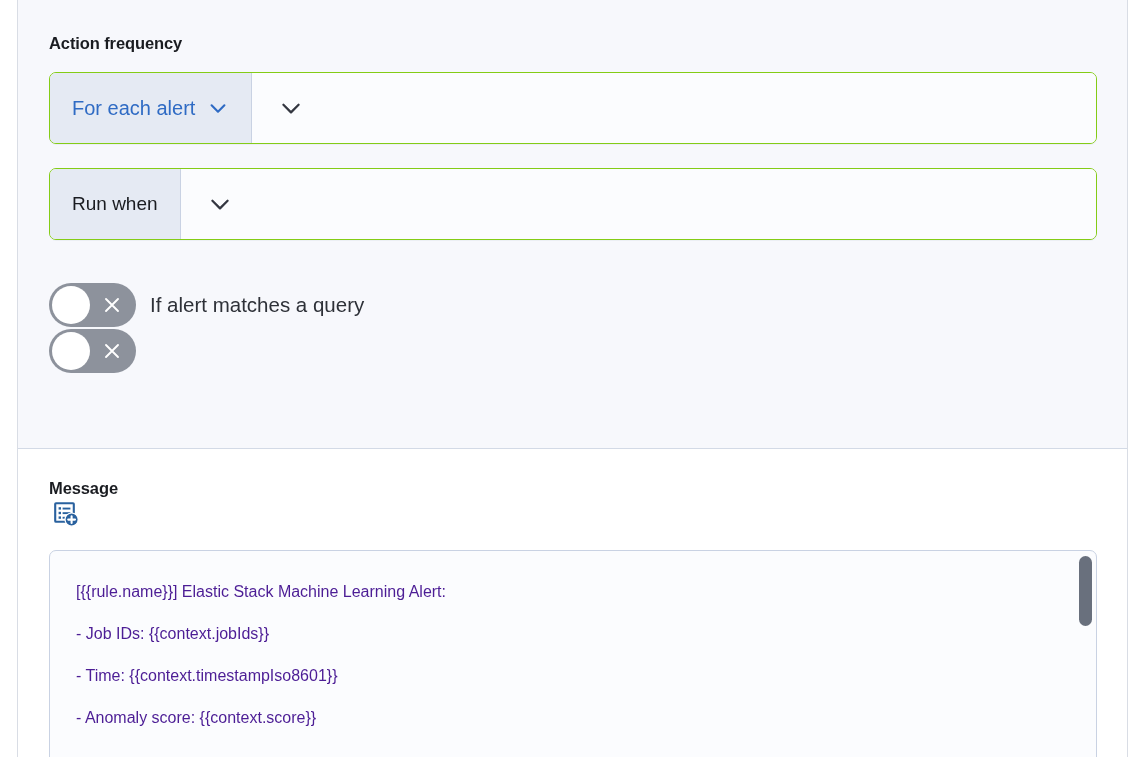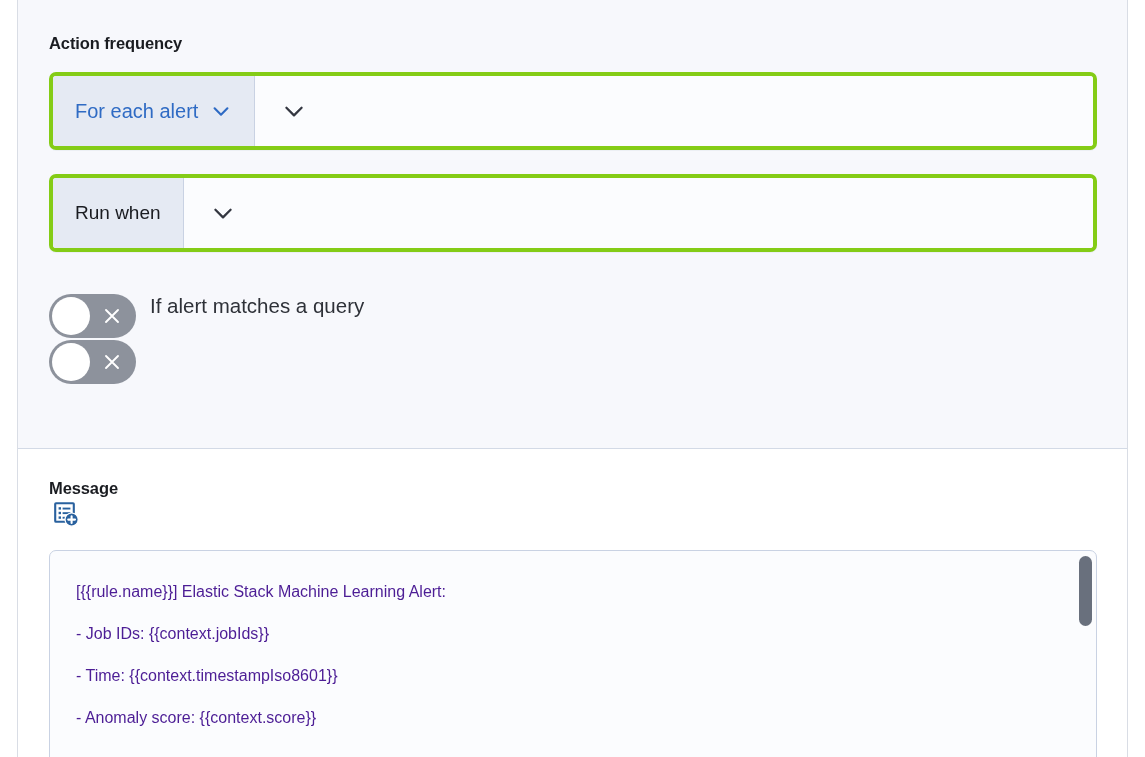--- a/index.html
+++ b/index.html
@@ -44,21 +44,21 @@
     letter-spacing: -0.1px;
     margin: 0 0 19px 0;
   }
 
   
   .field-row {
     display: flex;
     align-items: stretch;
     width: 1048px;
     border-radius: 7px;
-    border: 4px solid #84cc16;
+    border: 1px solid #84cc16;
     background: #fbfcfe;
     overflow: hidden;
     box-shadow: 0 1px 0 rgba(152,162,179,0.10);
   }
   .field-row + .field-row { margin-top: 24px; }
 
   .prepend {
     display: flex;
     align-items: center;
     gap: 12px;
@@ -94,21 +94,21 @@
     font-size: 20.5px;
     color: #2e3138;
     font-weight: 400;
   }
   .sel-chev svg { display: block; }
 
   
   .toggles { margin-top: 42px; }
   .toggle-row {
     display: flex;
-    align-items: flex-start;
+    align-items: center;
     gap: 14px;
     height: 46px;
   }
   .toggle {
     position: relative;
     width: 87px;
     height: 44px;
     border-radius: 22px;
     background: #8d929c;
     flex: none;

